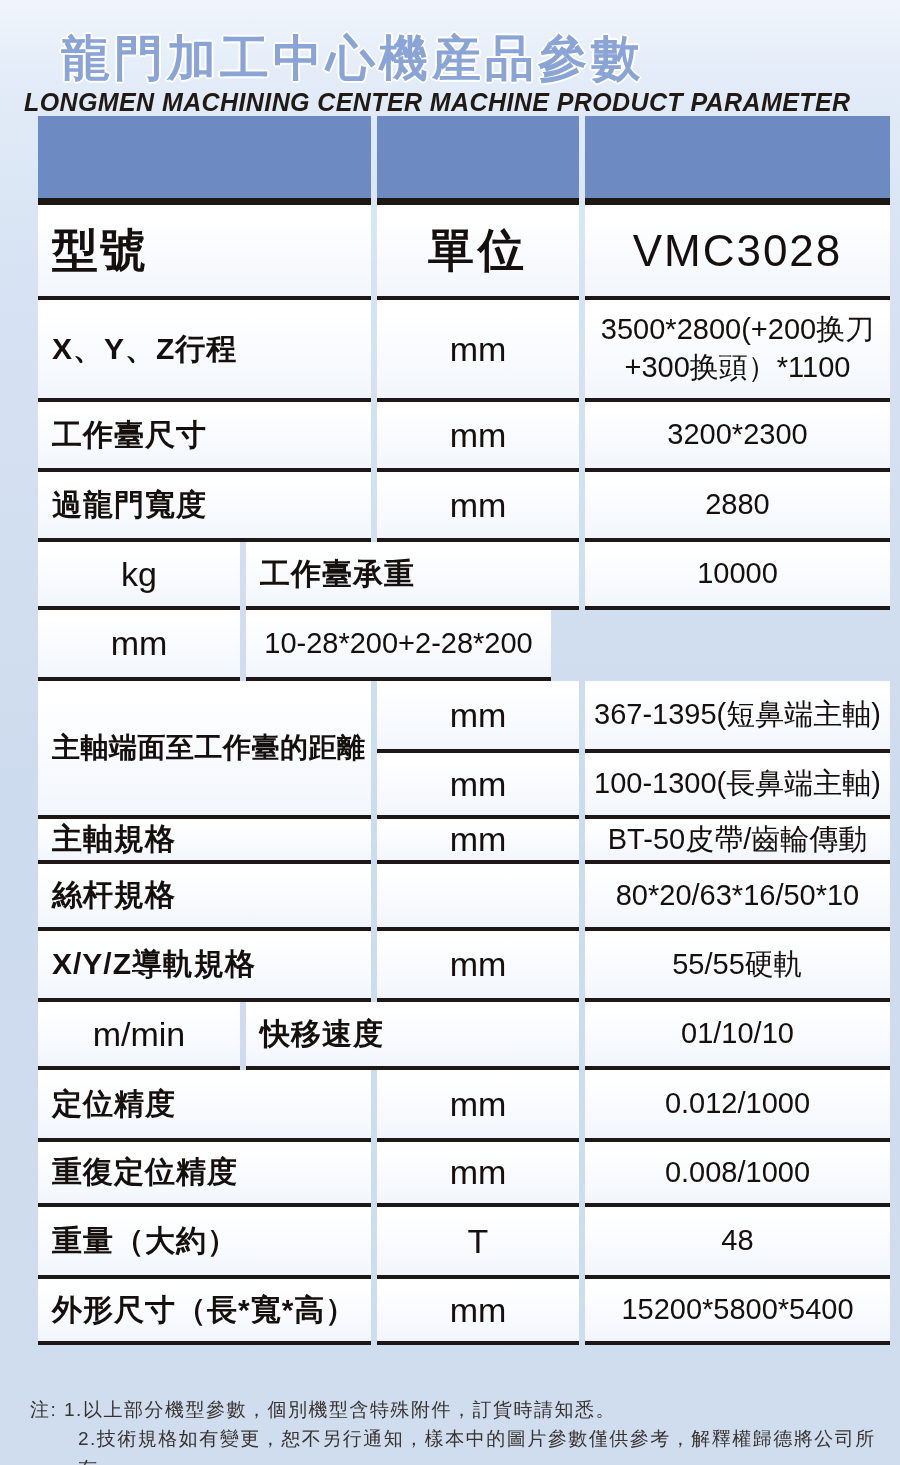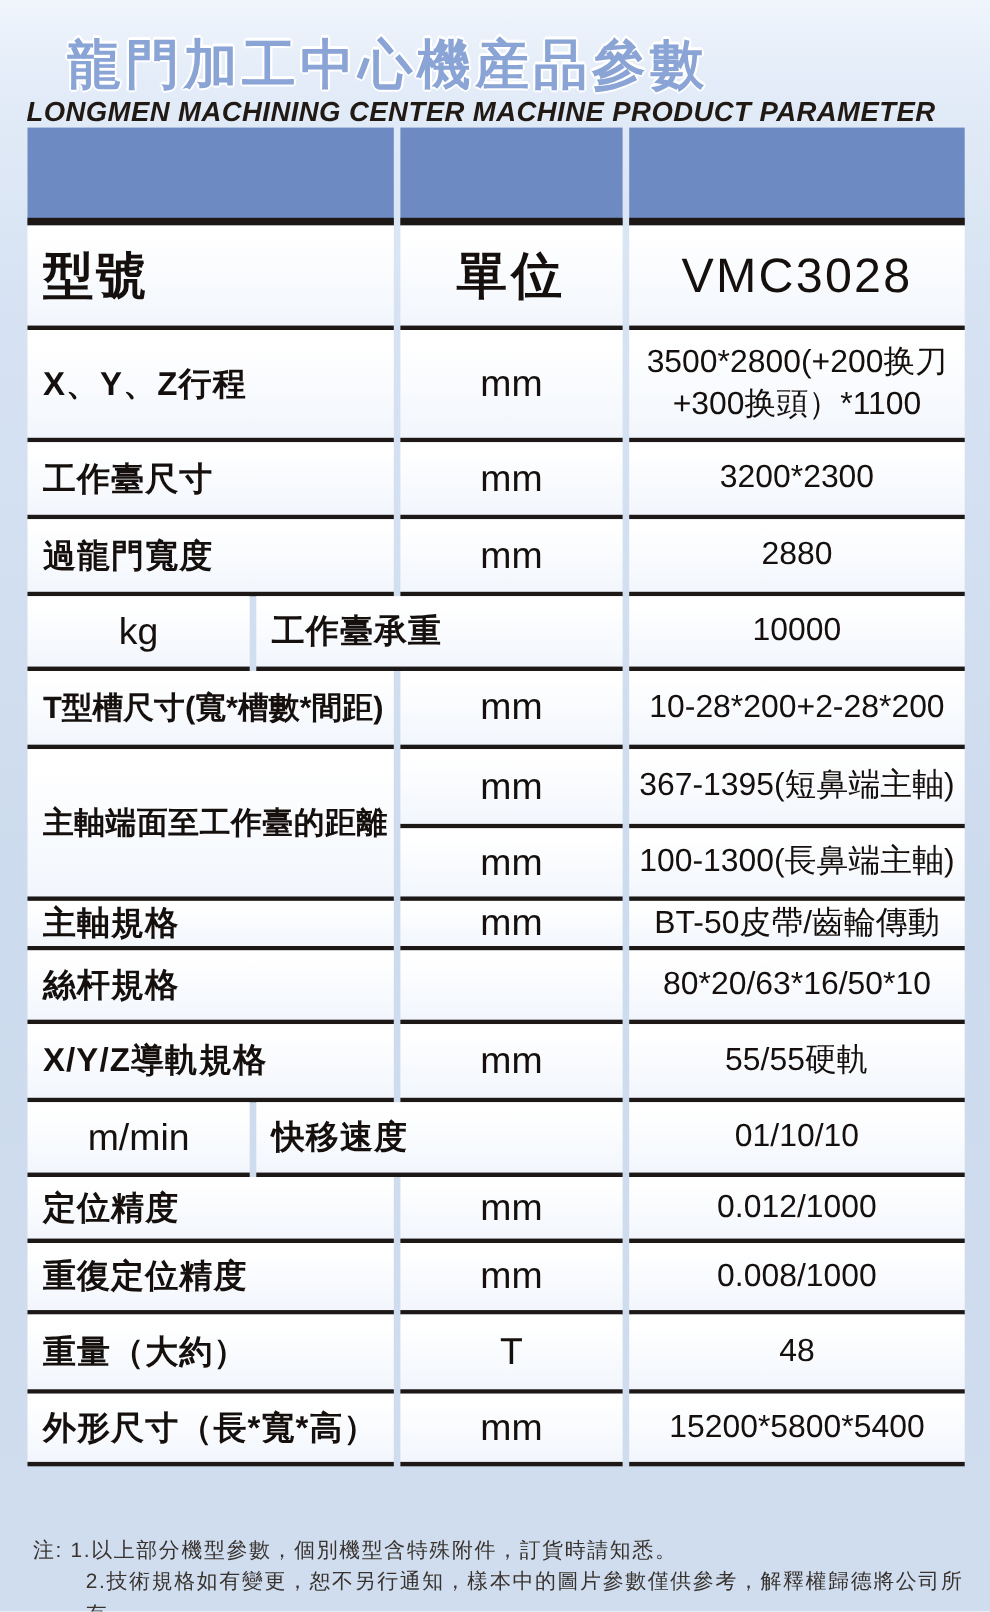--- a/index.html
+++ b/index.html
@@ -28,21 +28,21 @@
                 1px 1px 0 #fff,-1px -1px 0 #fff,1px -1px 0 #fff,-1px 1px 0 #fff;
     margin-left:36px;
   }
   .subtitle{
     position:absolute;left:24px;top:88px;
     font-size:25px;font-weight:bold;font-style:italic;
     color:#211a14;letter-spacing:0.4px;white-space:nowrap;
   }
 
   
-  .spec-table{position:absolute;left:25px;top:116px;width:852px}
+  .spec-table{position:absolute;left:38px;top:116px;width:852px}
   .trow{display:flex;gap:6px}
   .c1{width:333px}
   .c2{width:202px}
   .c3{width:305px}
 
   .bar{
     height:89px;background:var(--accent);
     border-bottom:7px solid var(--line);
   }
 
@@ -64,21 +64,21 @@
 
   
   .r0{height:102px}
   .r1{height:70px}
   .r2{height:70px}
   .r3{height:68px}
   .r4{height:71px}
   .r6{height:67px}
   .r7{height:71px}
   .r8{height:68px}
-  .r9{height:60px}
+  .r9{height:72px}
   .r10{height:65px}
   .r11{height:72px}
   .r12{height:66px}
   .r4 .label{font-size:28px;letter-spacing:0}
 
   
   .group{height:138px}
   .group .label{font-size:28px;letter-spacing:0.5px}
   .subcol{display:flex;flex-direction:column;width:513px}
   .subrow{display:flex;gap:6px}
@@ -135,21 +135,20 @@
     <div class="cell value c3">2880</div>
   </div>
 
   <div class="trow r3">
     <div class="cell unit c2">kg</div>
     <div class="cell label c1">工作臺承重</div>
     <div class="cell value c3">10000</div>
   </div>
 
   <div class="trow r4">
-    <div class="cell label c1">T型槽尺寸(寬*槽數*間距)</div>
     <div class="cell unit c2">mm</div>
     <div class="cell value c3">10-28*200+2-28*200</div>
   </div>
 
   <div class="trow group">
     <div class="cell label c1">主軸端面至工作臺的距離</div>
     <div class="subcol">
       <div class="subrow sub-0">
         <div class="cell unit c2">mm</div>
         <div class="cell value c3">367-1395(短鼻端主軸)</div>

